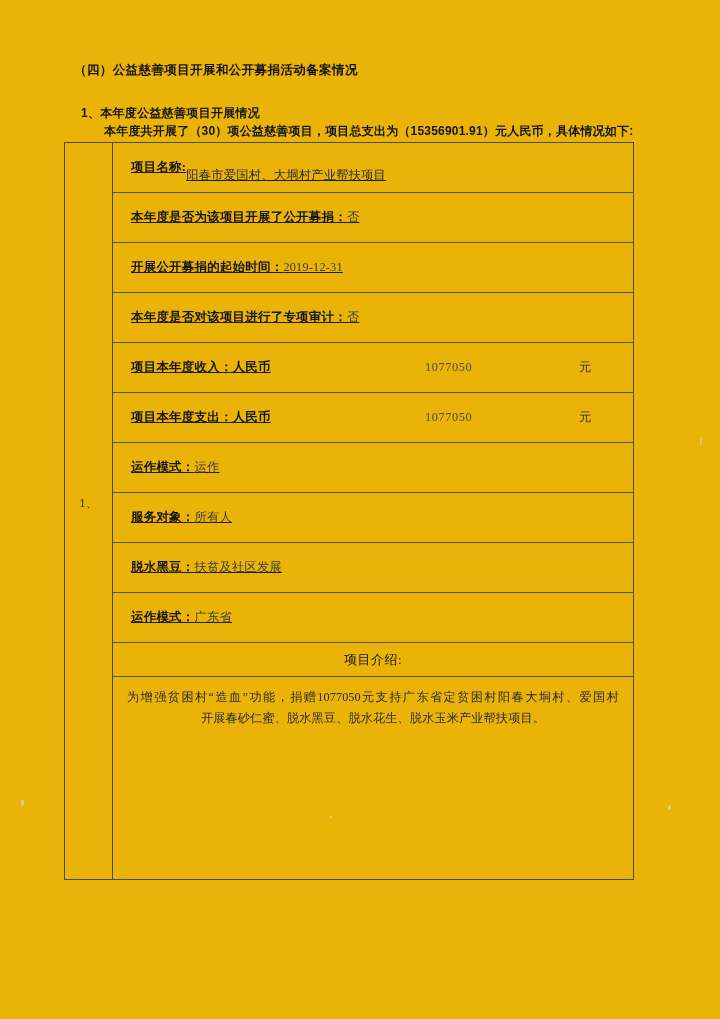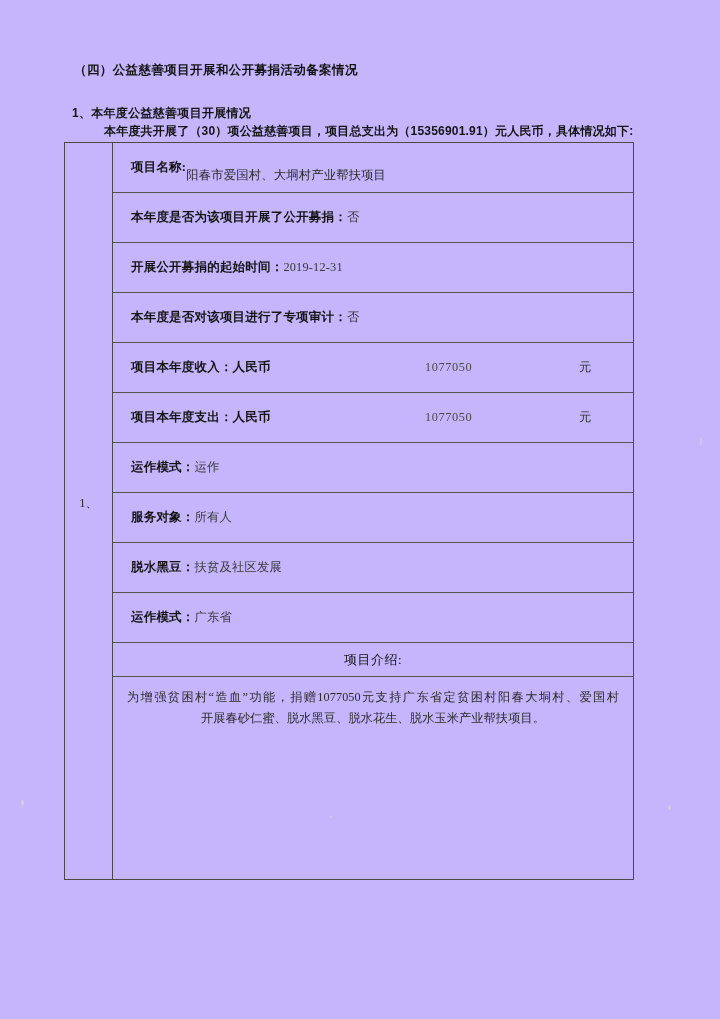--- a/index.html
+++ b/index.html
@@ -13,38 +13,38 @@
     position: relative;
     font-family: "Liberation Serif", "DejaVu Serif", serif;
     color: #1b1b1b;
     overflow: hidden;
   }
 
   
   .page {
     position: absolute;
     inset: 0;
-    background: #c4b5fd;
+    background: #eab308;
   }
 
   
   .section-heading {
     position: absolute;
     left: 74px;
     top: 62px;
     font-family: "Liberation Sans", "DejaVu Sans", sans-serif;
     font-weight: bold;
     font-size: 12.5px;
     letter-spacing: 0.4px;
     color: #141414;
     white-space: nowrap;
   }
   .sub-heading {
     position: absolute;
-    left: 72px;
+    left: 81px;
     top: 105px;
     font-family: "Liberation Sans", "DejaVu Sans", sans-serif;
     font-weight: bold;
     font-size: 12px;
     letter-spacing: 0.3px;
     color: #141414;
     white-space: nowrap;
   }
   .summary-line {
     position: absolute;
@@ -96,20 +96,21 @@
 
   .trow {
     height: 50px;
     flex: 0 0 50px;
     border-bottom: 1.1px solid #565656;
     box-sizing: border-box;
     display: flex;
     align-items: center;
     padding-left: 18px;
     position: relative;
+    text-decoration: underline;
   }
   .lbl {
     font-weight: bold;
     font-size: 12.5px;
     color: #151515;
     letter-spacing: 0.2px;
     font-family: "Liberation Serif", "DejaVu Serif", serif;
   }
   .val {
     font-size: 12.3px;

